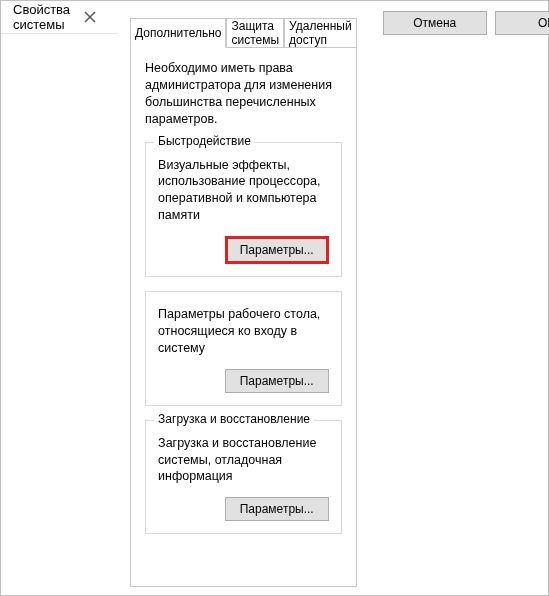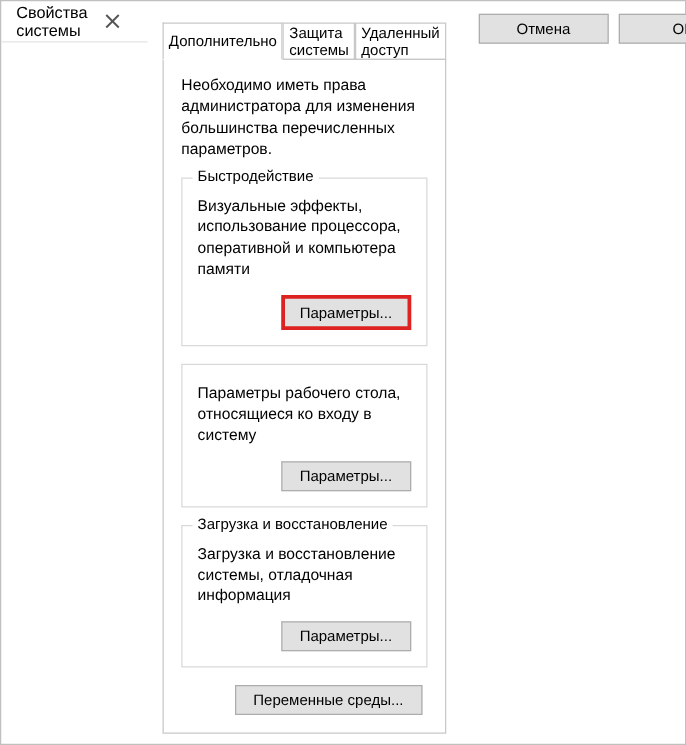--- a/index.html
+++ b/index.html
@@ -201,23 +201,20 @@
       </div>
 
       <div class="group">
         <div class="legend">Загрузка и восстановление</div>
         <div class="desc">Загрузка и восстановление системы, отладочная информация</div>
         <div class="btn-row">
           <button class="btn">Параметры...</button>
         </div>
       </div>
 
-      <div class="envrow">
-        <button class="btn" style="min-width:150px">Переменные среды...</button>
-      </div>
 
     </div>
 
   </div>
 
   <div class="footer">
     <button class="btn">Отмена</button>
     <button class="btn">OK</button>
     <button class="btn disabled">Применить</button>
   </div>

